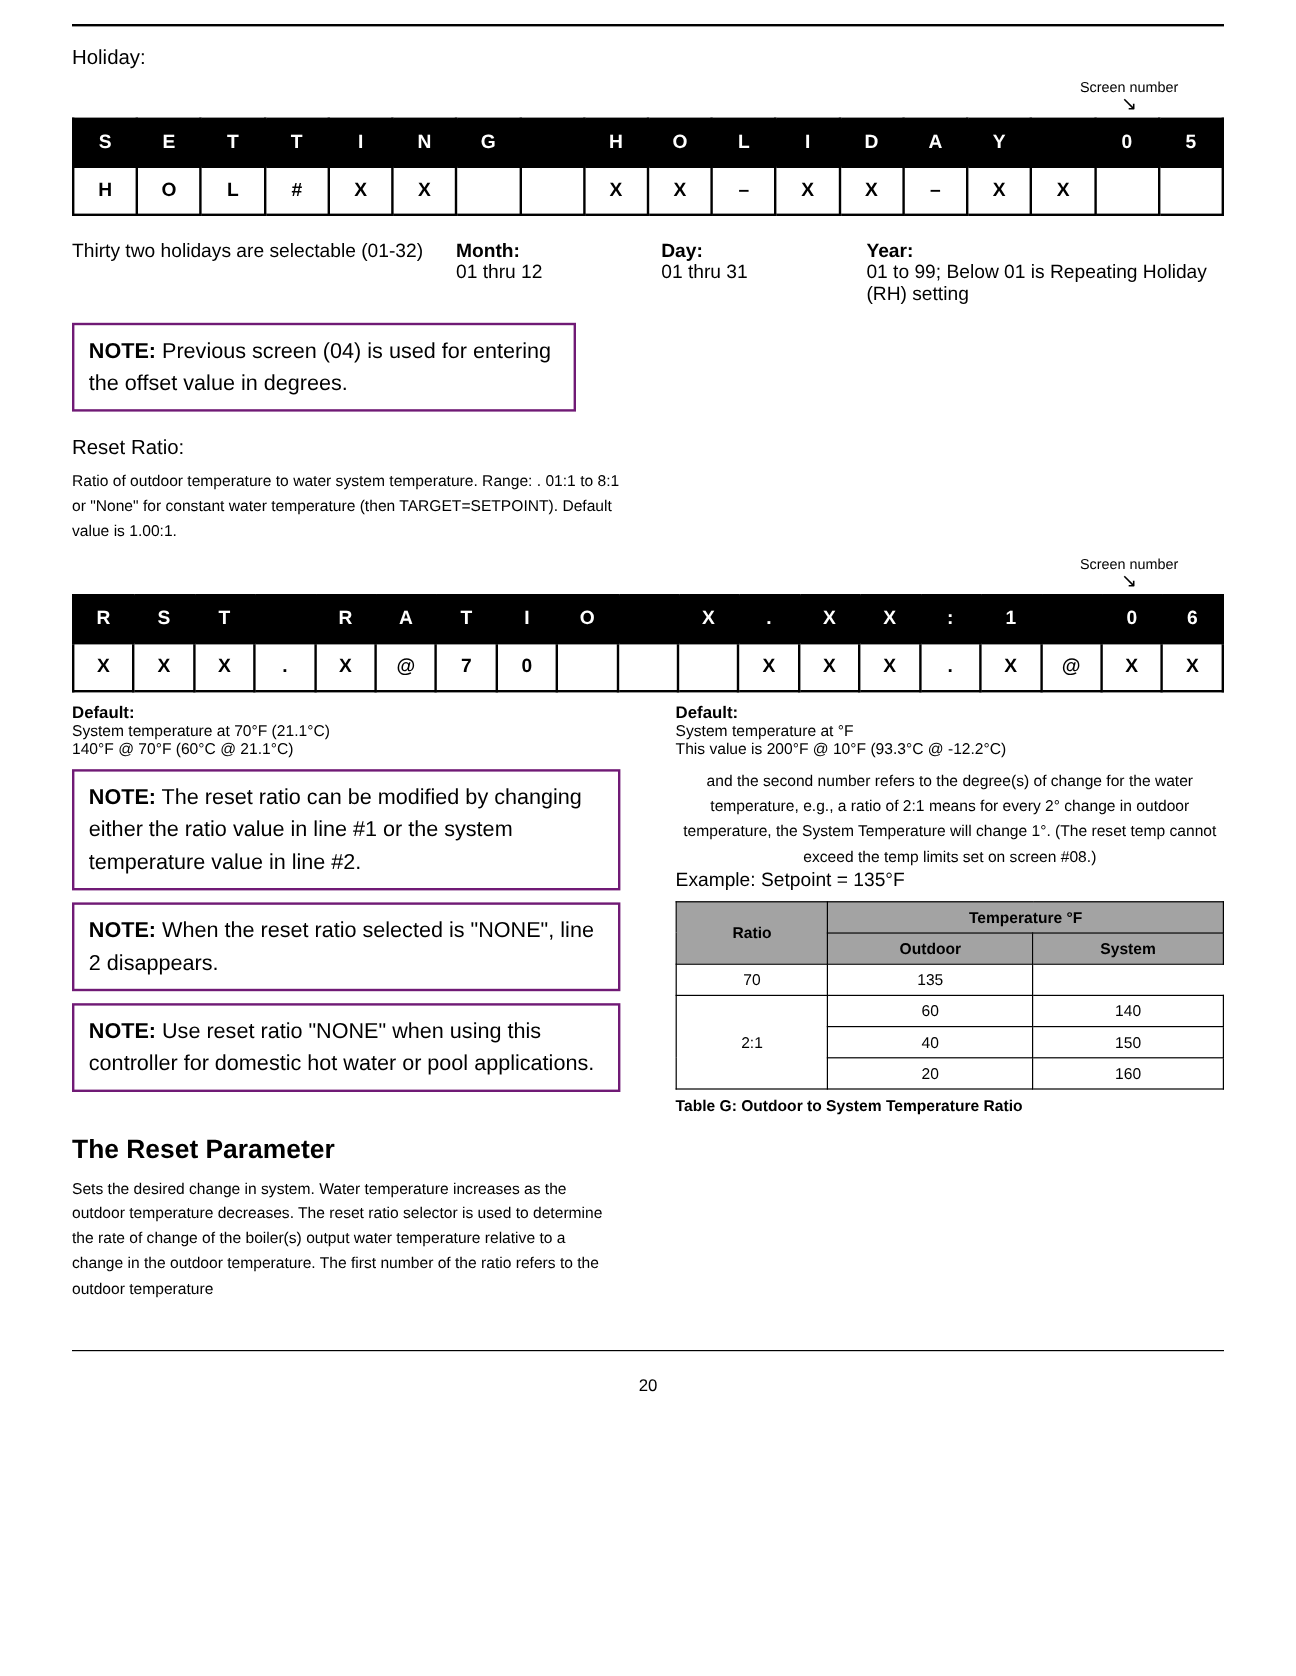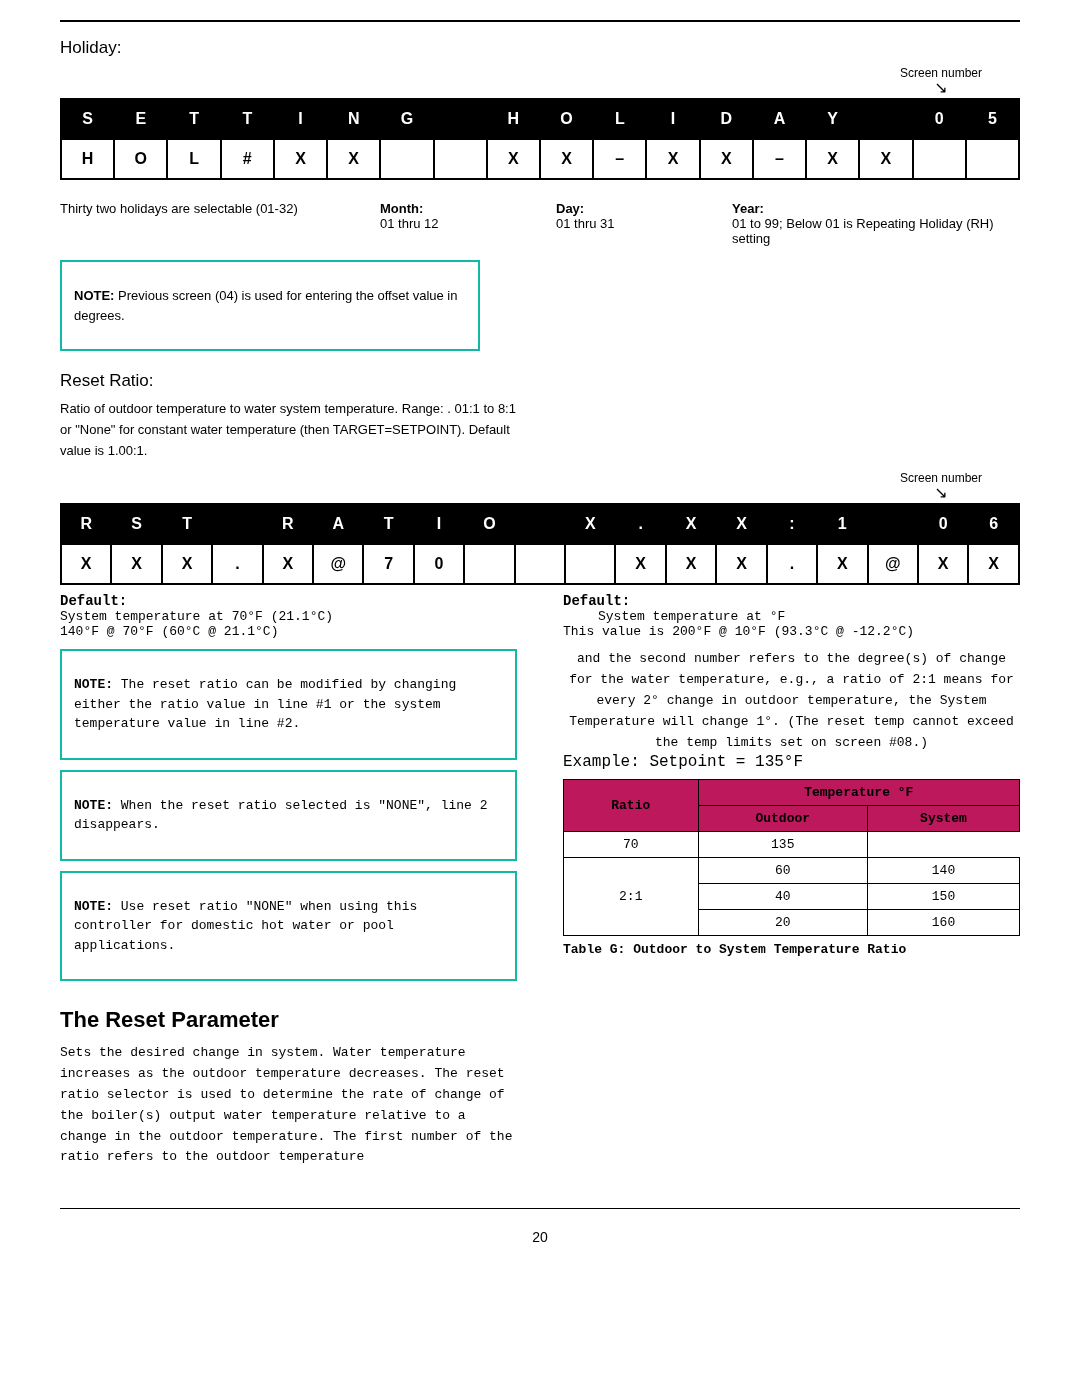--- a/index.html
+++ b/index.html
@@ -57,50 +57,49 @@
       background: #fff;
       color: #000;
     }
     .screen-table tr:first-child td.empty-cell {
       background: #000;
     }
 
     
     .annotation-row {
       display: flex;
-      gap: 32px;
+      gap: 22px;
       margin-bottom: 14px;
-      font-size: 13px;
+      font-size: 16px;
       margin-top: 21px;
     }
     .annotation-item {
       flex: 1;
     }
     .annotation-item.wide {
       flex: 2;
     }
 
     
     .note-box {
-      border: 2px solid #14b8a6;
-      padding: 24px 12px;
+      border: 2px solid #701a75;
+      padding: 8px 12px;
       margin-bottom: 10px;
-      font-size: 13px;
+      font-size: 18px;
       line-height: 1.5;
     }
     .note-box b {
       font-weight: bold;
     }
 
     
     .two-col {
       display: flex;
       gap: 46px;
       margin-bottom: 10px;
-      font-family: Liberation Mono, monospace;
     }
     .col-left {
       flex: 1;
     }
     .col-right {
       flex: 1;
     }
 
     
     .temp-table {
@@ -109,21 +108,21 @@
       font-size: 13px;
       margin-top: 8px;
     }
     .temp-table th, .temp-table td {
       border: 1px solid #000;
       text-align: center;
       padding: 5px 10px;
     }
     .temp-table th {
       font-weight: bold;
-      background: #be185d;
+      background: #a3a3a3;
       margin-top: 28px;
     }
     .temp-table .ratio-cell {
       vertical-align: middle;
     }
     .temp-table-caption {
       font-size: 13px;
       font-weight: bold;
       text-align: left;
       margin-top: 6px;
@@ -295,21 +294,21 @@
   </div>
 
   <div class="two-col">
     <div class="col-left">
       <div><b>Default:</b></div>
       <div style="font-size:13px;">System temperature at 70°F (21.1°C)</div>
       <div style="font-size:13px;">140°F @ 70°F (60°C @ 21.1°C)</div>
     </div>
     <div class="col-right">
       <div><b>Default:</b></div>
-      <div style="font-size:13px;margin-left:35px;">System temperature at °F</div>
+      <div style="font-size:13px;">System temperature at °F</div>
       <div style="font-size:13px;">This value is 200°F @ 10°F (93.3°C @ -12.2°C)</div>
     </div>
   </div>
 
   <div class="two-col" style="margin-top:8px; align-items:flex-start;">
     <div class="col-left">
       <div class="note-box">
         <b>NOTE:</b><span> The reset ratio can be modified by changing either the ratio value in line #1 or the system temperature value in line #2.</span>
       </div>
       <div class="note-box" style="margin-top:8px;">

